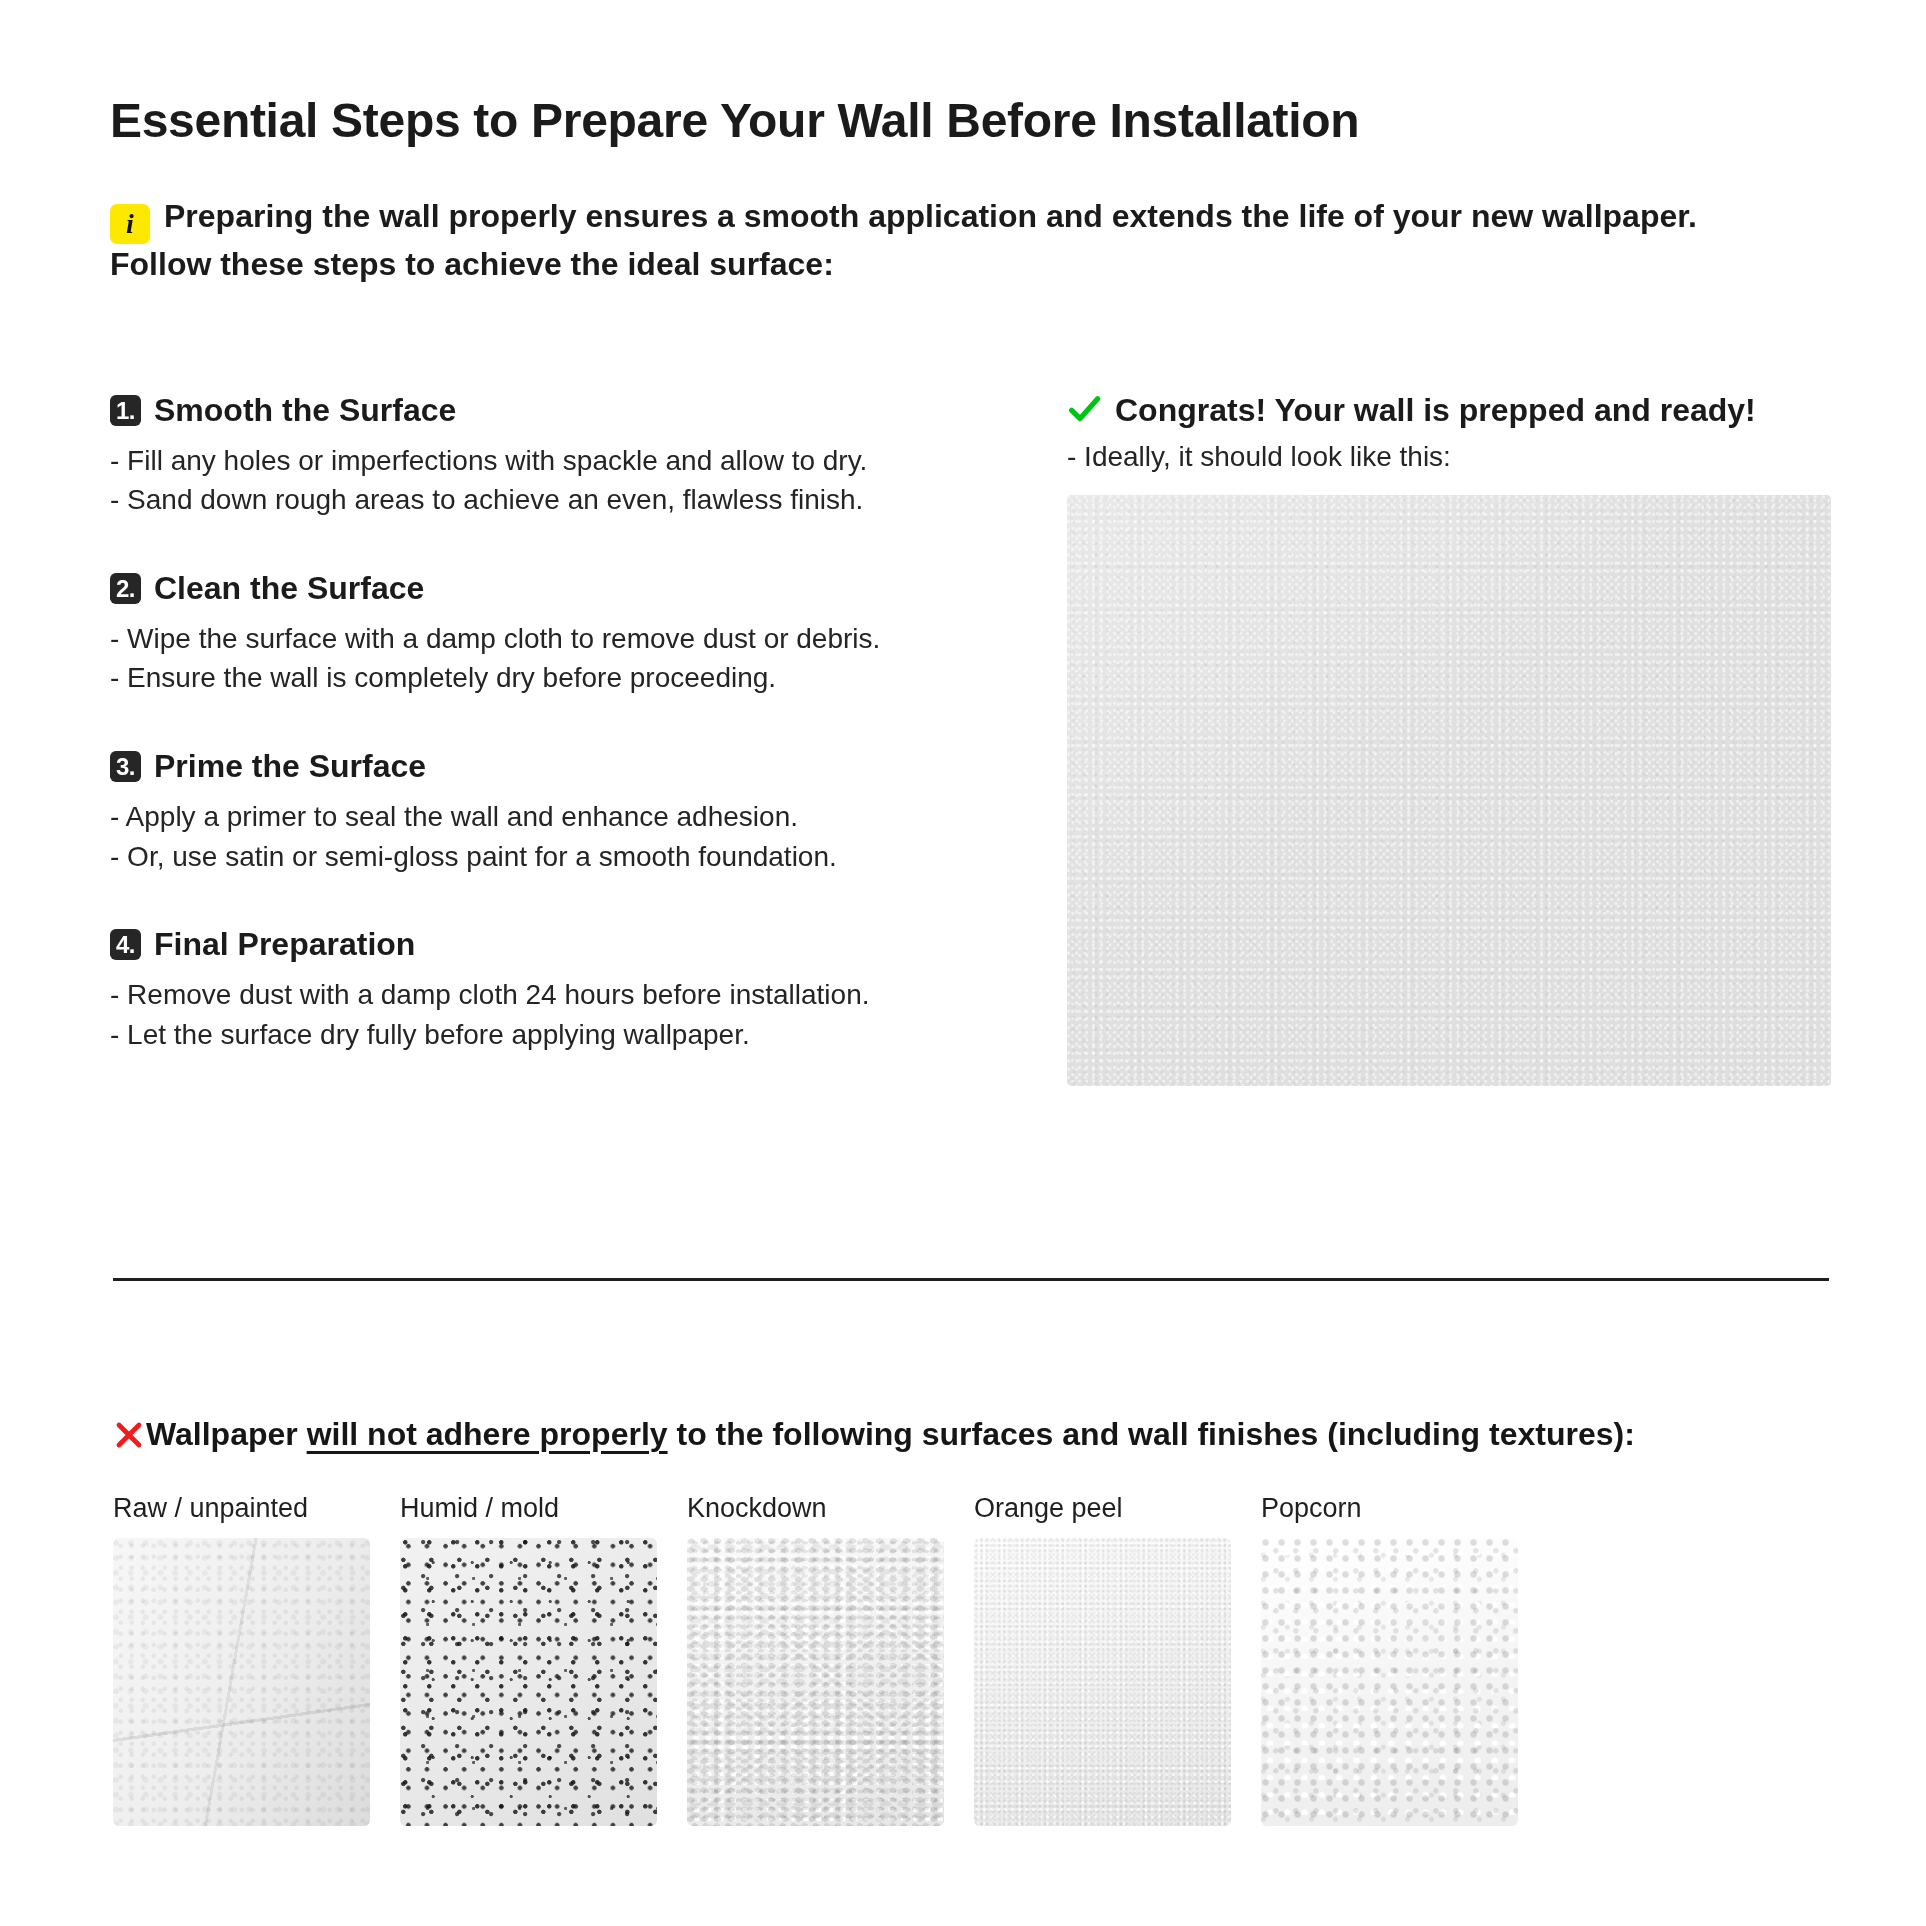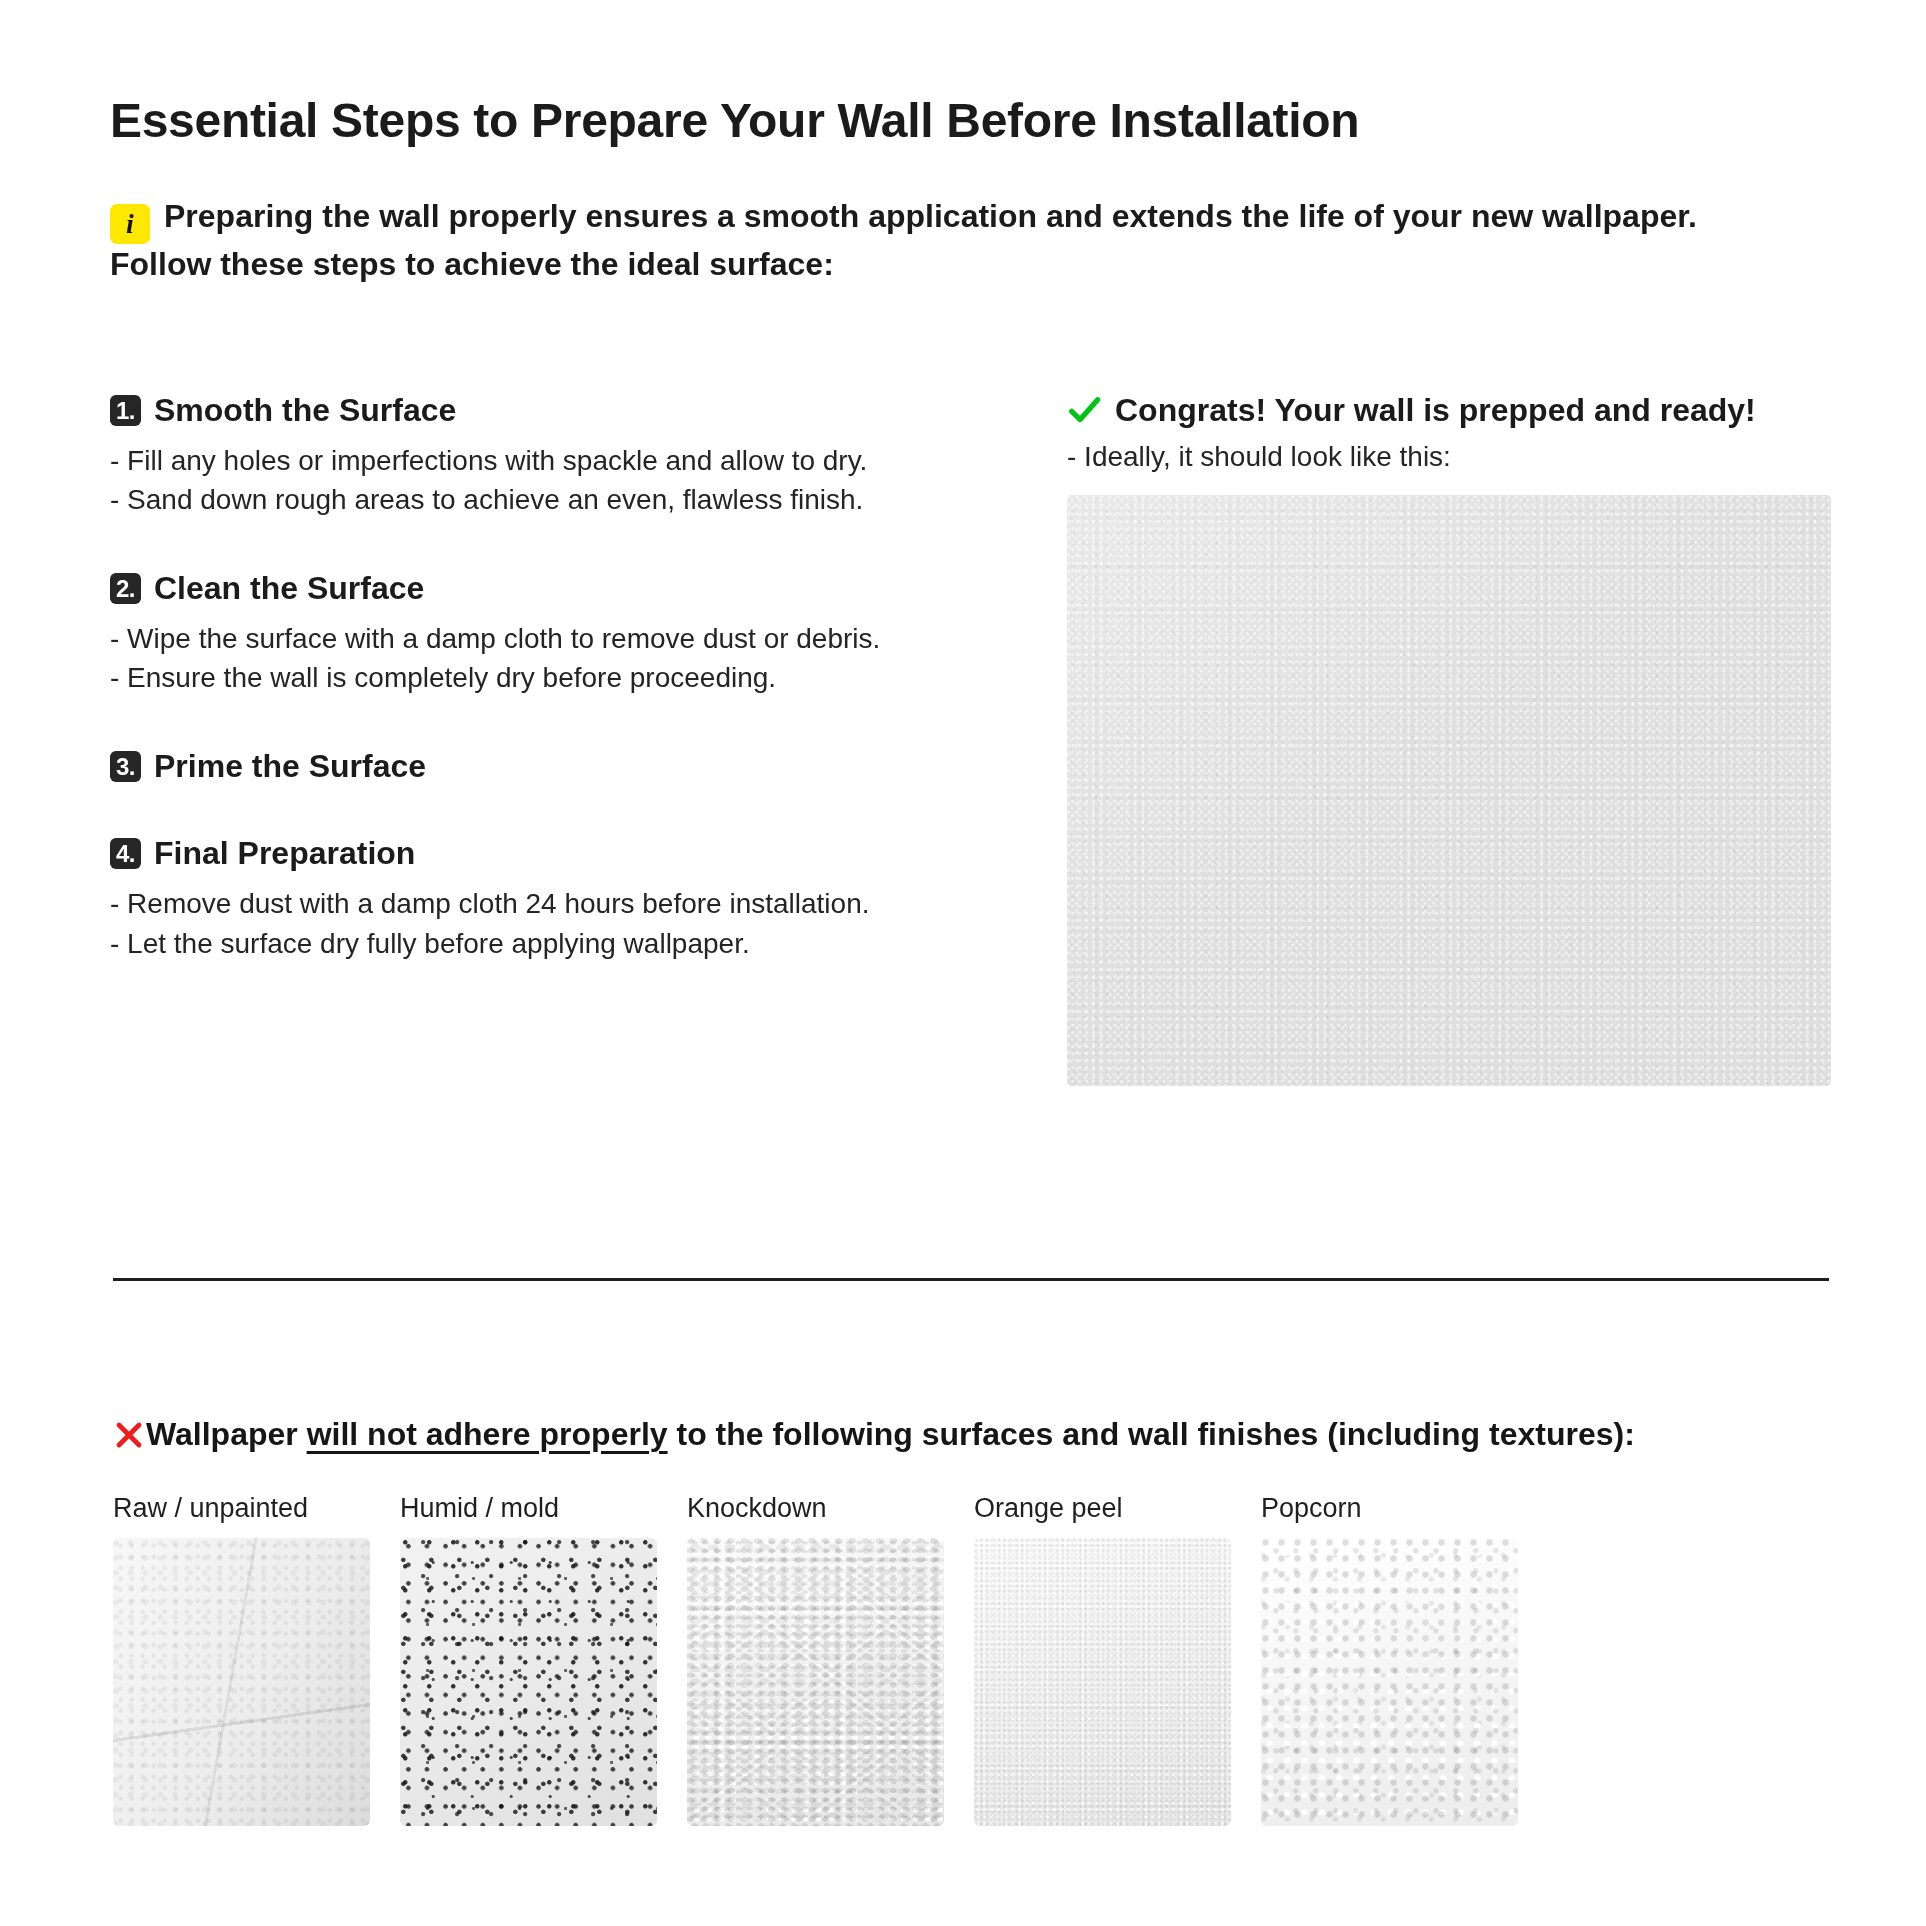--- a/index.html
+++ b/index.html
@@ -48,21 +48,21 @@
     display: inline-flex; align-items: center; justify-content: center;
     min-width: 31px; height: 31px; padding: 0 4.5px;
     background: #262626; border-radius: 5.8px;
     color: #fff; font-size: 24px; font-weight: 700; line-height: 1;
     letter-spacing: -0.6px;
   }
   .step-lines { font-size: 28px; line-height: 1.42; color: #242424; font-weight: 400; }
 
   
   .congrats-head {
-    display: flex; align-items: center; gap: 13px;
+    display: flex; align-items: flex-start; gap: 13px;
     font-size: 32px; font-weight: 700; color: #1b1b1b; margin-bottom: 11.6px;
     white-space: nowrap;
   }
   .check-icon { width: 35px; height: 35px; display: inline-block; flex: 0 0 auto; }
   .congrats-sub { font-size: 28px; color: #242424; margin-bottom: 22px; }
 
   .prepped-wall {
     width: 764px; height: 591px; border-radius: 4.5px;
     background-color: #e3e3e3;
     background-image:
@@ -193,20 +193,24 @@
           <div>- Wipe the surface with a damp cloth to remove dust or debris.</div>
           <div>- Ensure the wall is completely dry before proceeding.</div>
         </div>
       </div>
 
       <div class="step">
         <div class="step-head">
           <span class="num-badge">3.</span>
           <span>Prime the Surface</span>
         </div>
+        <div class="step-lines">
+          <div>- Apply a primer to seal the wall and enhance adhesion.</div>
+          <div>- Or, use satin or semi-gloss paint for a smooth foundation.</div>
+        </div>
       </div>
 
       <div class="step">
         <div class="step-head">
           <span class="num-badge">4.</span>
           <span>Final Preparation</span>
         </div>
         <div class="step-lines">
           <div>- Remove dust with a damp cloth 24 hours before installation.</div>
           <div>- Let the surface dry fully before applying wallpaper.</div>

